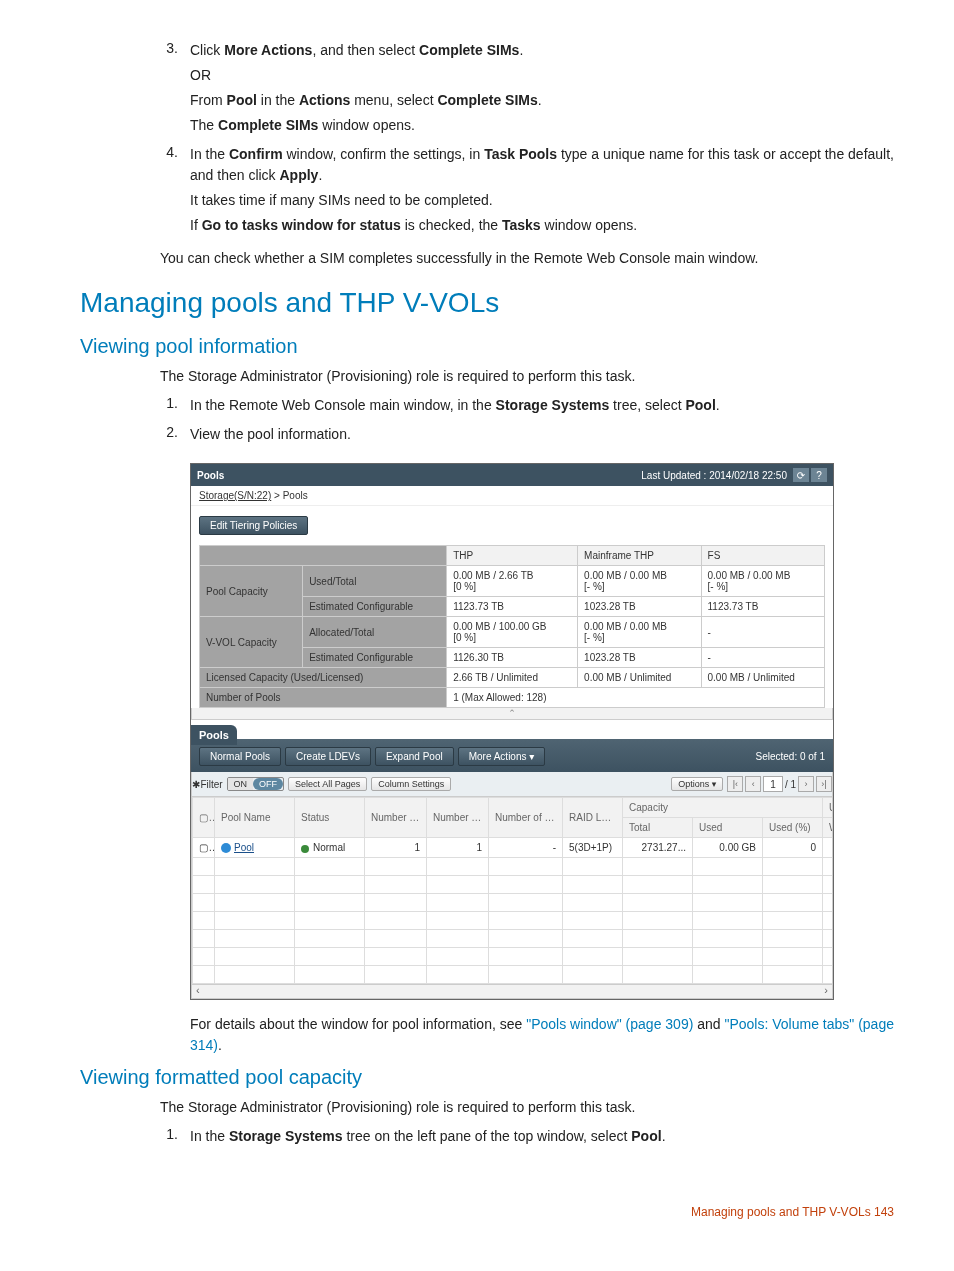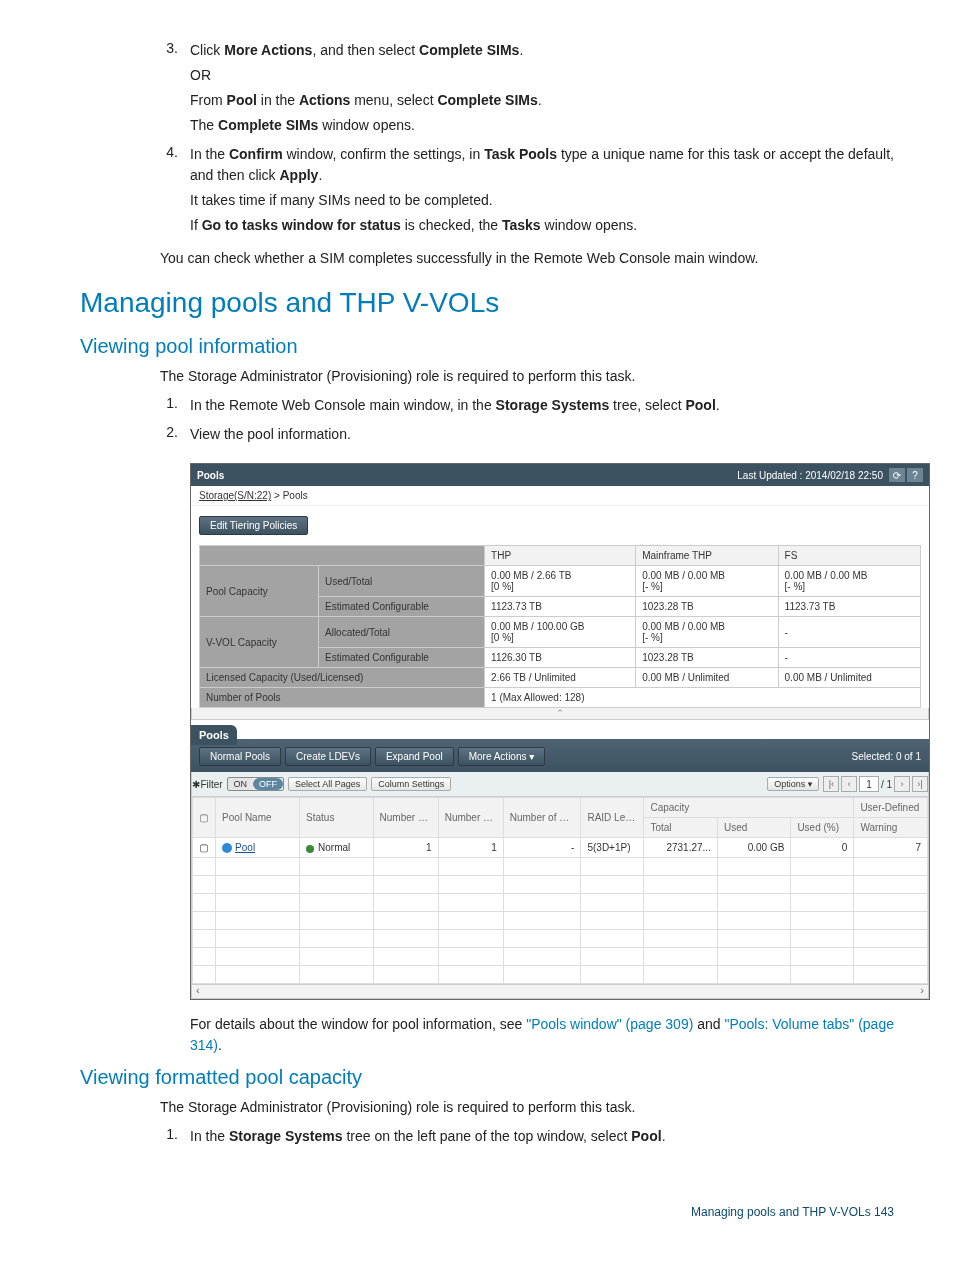--- a/index.html
+++ b/index.html
@@ -8,24 +8,24 @@
   ol.steps { list-style: none; padding-left: 80px; }
   ol.steps > li { display: flex; margin-bottom: 4px; }
   ol.steps > li > .num { width: 30px; flex-shrink: 0; text-align: right; padding-right: 12px; }
   ol.steps > li > .body { flex: 1; }
   ol.steps p { margin-bottom: 4px; line-height: 1.5; }
   .bold { font-weight: bold; }
   h1.sec { font-family: "Segoe UI Light", "Helvetica Neue", Arial, sans-serif; font-weight: 300; font-size: 28px; color: #007dba; margin: 18px 0 16px 0; }
   h2.sub { font-family: "Segoe UI Light", "Helvetica Neue", Arial, sans-serif; font-weight: 300; font-size: 20px; color: #007dba; margin: 10px 0 6px 0; }
   .bodytext { padding-left: 80px; margin: 8px 0; line-height: 1.5; }
   a.ref { color: #007dba; text-decoration: none; }
-  .footer { text-align: right; font-size: 12px; padding: 30px 60px 20px 0; color: #0c4a6e; }
+  .footer { text-align: right; font-size: 12px; padding: 30px 60px 20px 0; color: #c2410c; }
 
   
-  .shot { margin: 14px 0 14px 110px; width: 740px; border: 1px solid #666; font-family: Verdana, Arial, sans-serif; font-size: 10px; color: #333; background: #fff; }
+  .shot { margin: 14px 0 14px 110px; width: 644px; border: 1px solid #666; font-family: Verdana, Arial, sans-serif; font-size: 10px; color: #333; background: #fff; }
   .shot-titlebar { background: #3d5261; color: #fff; padding: 4px 6px; display: flex; justify-content: space-between; align-items: center; }
   .shot-titlebar .icons { display:flex; gap:2px; }
   .shot-titlebar .icons span { background:#6c8494; width:16px; height:14px; display:inline-flex; align-items:center; justify-content:center; font-size:10px; }
   .shot-breadcrumb { padding: 4px 8px; font-size: 10px; border-bottom: 1px solid #eee; }
   .shot-breadcrumb .crumb-link { text-decoration: underline; color:#333; }
   .shot-inner { padding: 10px 8px 0 8px; }
   .shot-btn { background: linear-gradient(#5d7382,#3d5261); color:#fff; border:1px solid #2b3a44; padding:3px 10px; font-size:10px; border-radius:2px; display:inline-block; }
   .info-table { width:100%; border-collapse: collapse; margin-top:10px; font-size:10px; }
   .info-table th, .info-table td { border:1px solid #ccc; padding:4px 6px; text-align:left; font-weight:normal; background:#fff; }
   .info-table th { background:#f2f2f2; }

